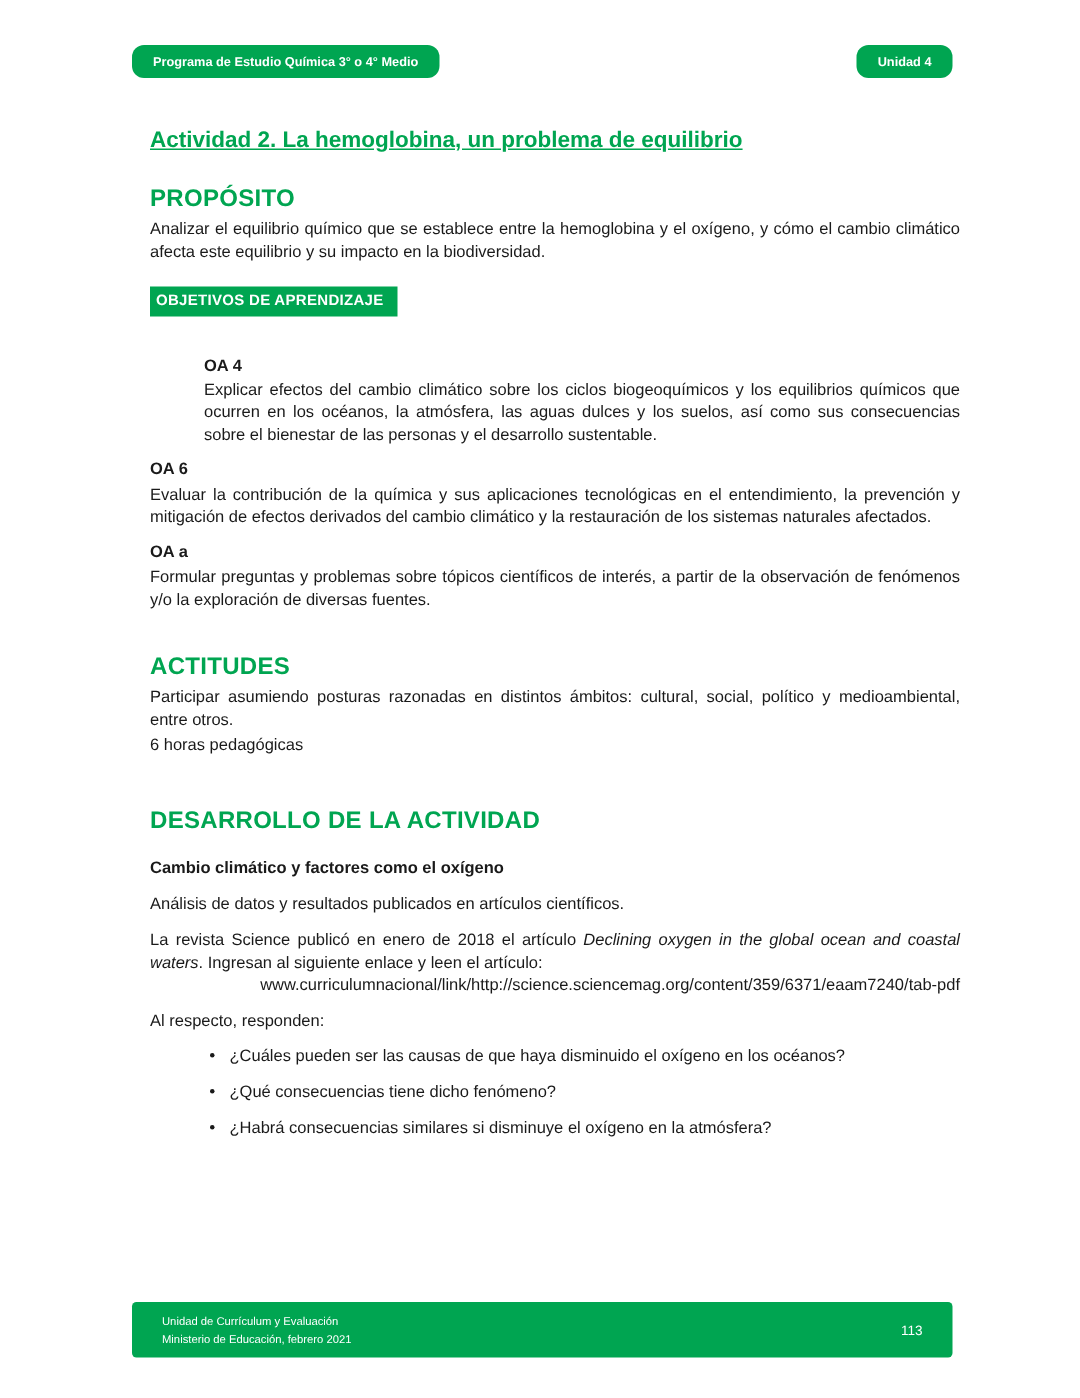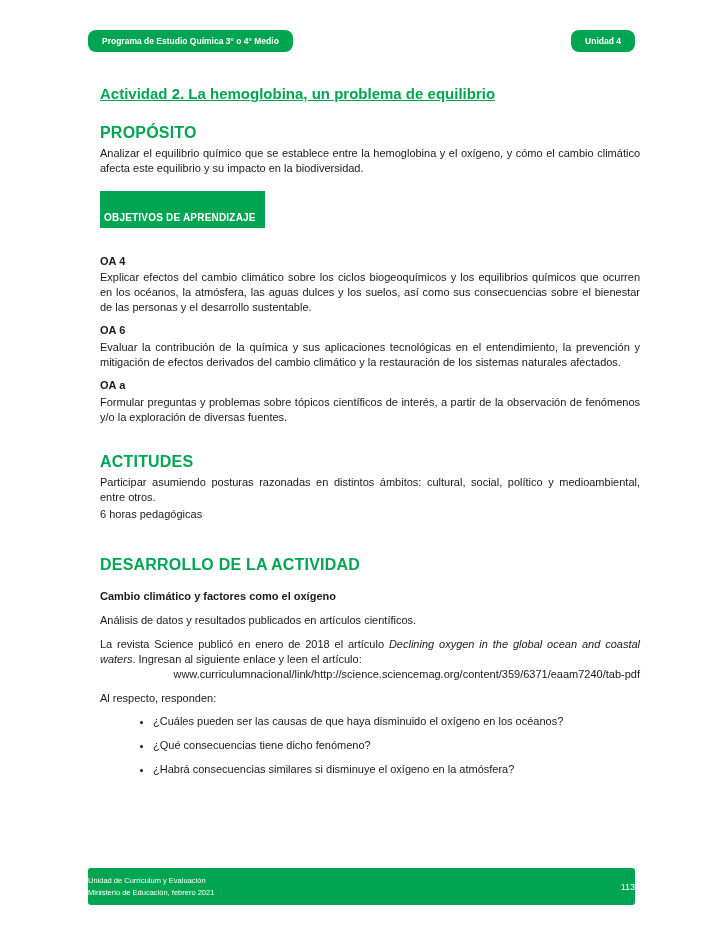--- a/index.html
+++ b/index.html
@@ -57,26 +57,26 @@
   .body-text {
     text-align: justify;
     margin-top: 2px;
   }
   .oa-header {
     display: inline-block;
     background: var(--green);
     color: #ffffff;
     font-size: 10px;
     font-weight: bold;
-    padding: 20px 9px 3px 4px;
+    padding: 3px 9px 3px 4px;
     margin-top: 15px;
     letter-spacing: 0.2px;
   }
   .oa-block { margin-top: 8px; }
-  .oa-block.first { margin-top: 26px; }
+  .oa-block.first { margin-top: 26px; margin-left: 36px; }
   .oa-label {
     font-weight: bold;
     font-size: 11px;
   }
   .subtitle {
     font-size: 11px;
     font-weight: bold;
     margin-top: 14px;
   }
   .para { margin-top: 9px; }
@@ -97,21 +97,21 @@
     position: absolute;
     left: 88px;
     bottom: 27px;
     width: 547px;
     height: 37px;
     background: var(--green);
     color: #ffffff;
     display: flex;
     align-items: center;
     justify-content: space-between;
-    padding: 0 0;
+    padding: 0 20px;
     border-radius: 3px;
   }
   .footer-left {
     font-size: 7.5px;
     line-height: 1.6;
   }
   .footer-page {
     font-size: 9px;
   }
   em { font-style: italic; }

